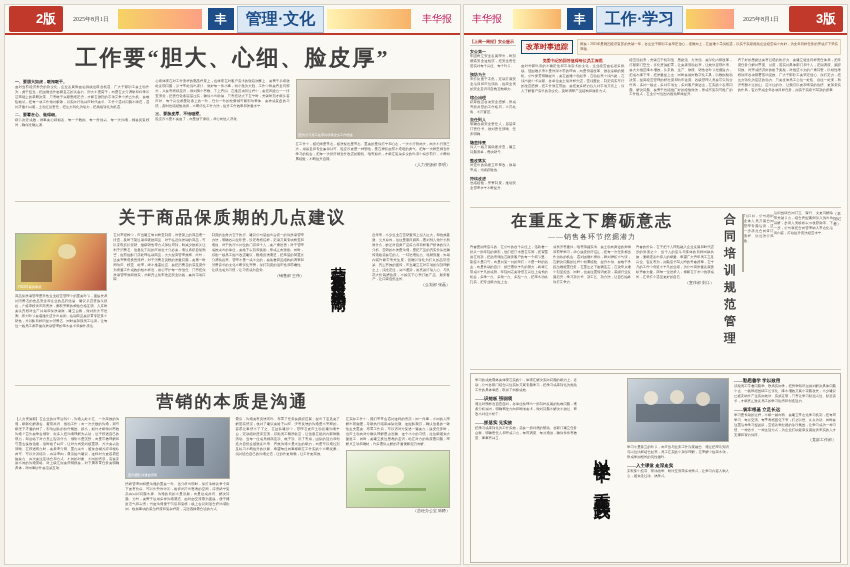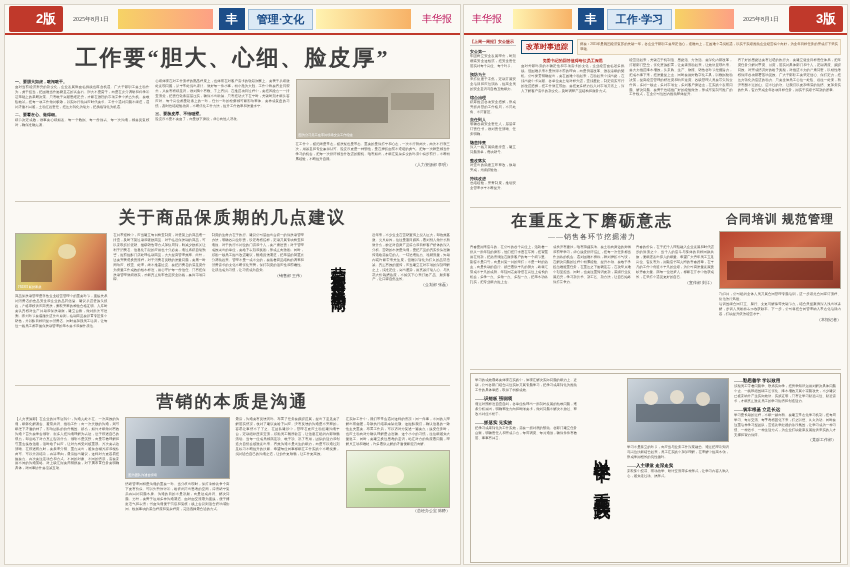--- a/index.html
+++ b/index.html
@@ -19,21 +19,21 @@
   .masthead{position:relative;height:28px;border-bottom:2px solid #c0392b;display:flex;align-items:center;}
   .pagebadge{
     width:34px;height:26px;background:#c0392b;color:#fff;
     display:flex;align-items:center;justify-content:center;
     font-size:13px;font-weight:bold;font-family:"Liberation Sans",sans-serif;
     border-radius:2px;margin:0 4px;padding-left:20px;
   }
   .masthead-date{font-size:6px;color:#444;margin:0 6px;white-space:nowrap;}
   .mh-strip{flex:1;height:20px;background:linear-gradient(90deg,#f6d365,#fda085);margin:0 3px;}
   .mh-title{
-    font-size:11px;font-weight:bold;color:#1d4e89;background:#dce9f5;
+    font-size:16px;font-weight:bold;color:#1d4e89;background:#dce9f5;
     border:1px solid #9dbcd8;padding:2px 8px;white-space:nowrap;
   }
   .mh-logo{
     width:26px;height:22px;background:#1d4e89;color:#fff;font-size:12px;
     display:flex;align-items:center;justify-content:center;font-weight:bold;margin:0 3px;
   }
   .mh-paper{
     font-size:10px;font-weight:normal;color:#be185d;padding:0 8px;white-space:nowrap;
     font-family:"Liberation Serif",serif;
   }
@@ -288,21 +288,21 @@
           </div>
           <div style="flex:1;">
             <div class="col-text fake">
               青春的价值，在于把个人理想融入企业发展和时代进步的洪流之中。当个人的奋斗与集体的目标同频共振，便能迸发出惊人的能量。希望广大青年员工立足岗位、奋发有为，用勤奋书写无悔的青春篇章，在平凡的工作中创造不平凡的业绩，为公司高质量发展贡献青春力量。愿每一位追梦人，都能在汗水中收获成长，在坚持中遇见更好的自己。
             </div>
             <div class="byline">（宣传部 刘洋）</div>
           </div>
         </div>
       </div>
 
-      <div style="flex:1;display:flex;flex-direction:column;">
+      <div style="flex:1;display:flex;flex-direction:row;">
         <div class="headline h3" style="font-size:12px;">合同培训  规范管理</div>
         <div class="photo" style="height:56px;margin-top:3px;">
           <div style="position:absolute;inset:0;background:linear-gradient(150deg,#b9452f 0%,#cf6b4a 45%,#8e3a2a 100%);"></div>
           <div style="position:absolute;left:6%;top:52%;width:88%;height:34%;background:#7a3123;opacity:.8;"></div>
           <div style="position:absolute;left:12%;top:26%;width:76%;height:20%;background:#e0c9a0;opacity:.55;"></div>
         </div>
         <div class="col-text fake" style="margin-top:3px;">7月5日，公司组织全体人员开展合同管理专题培训，进一步规范合同签订流程、防范法律风险。</div>
         <div class="col-text fake">
           培训围绕合同订立、履行、变更与解除等关键节点，结合典型案例深入浅出地讲解，参训人员纷纷表示收获颇丰。下一步，公司将把合同管理纳入常态化培训内容，持续提升依法经营水平。
         </div>

